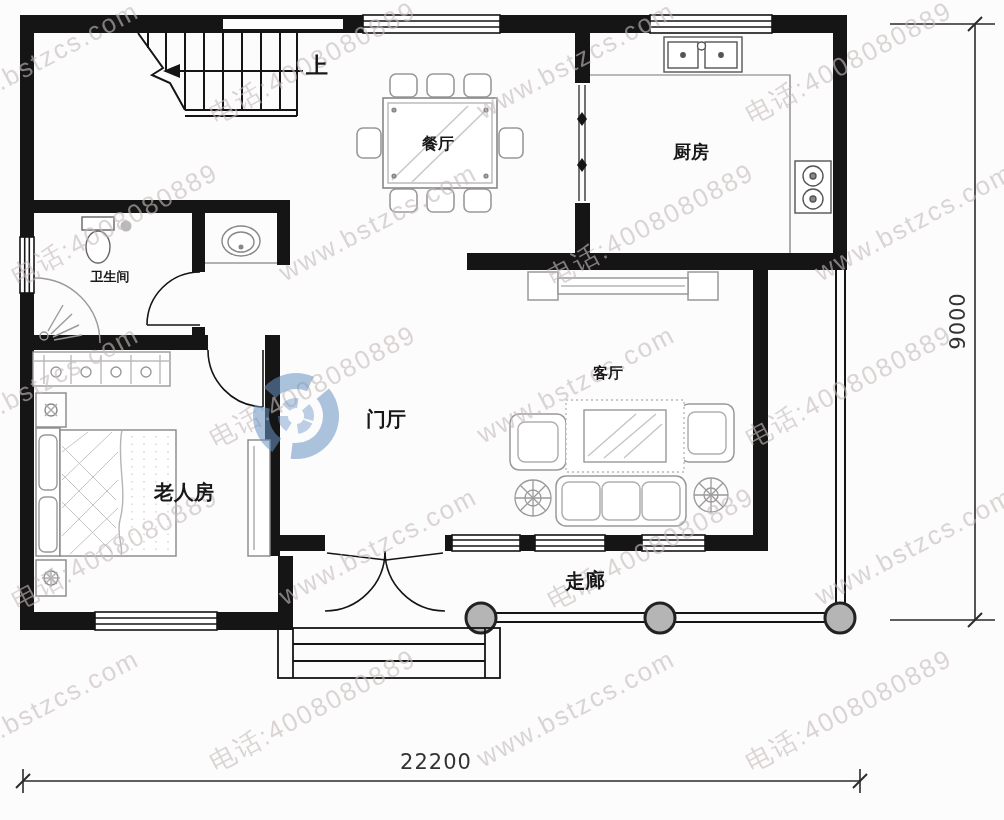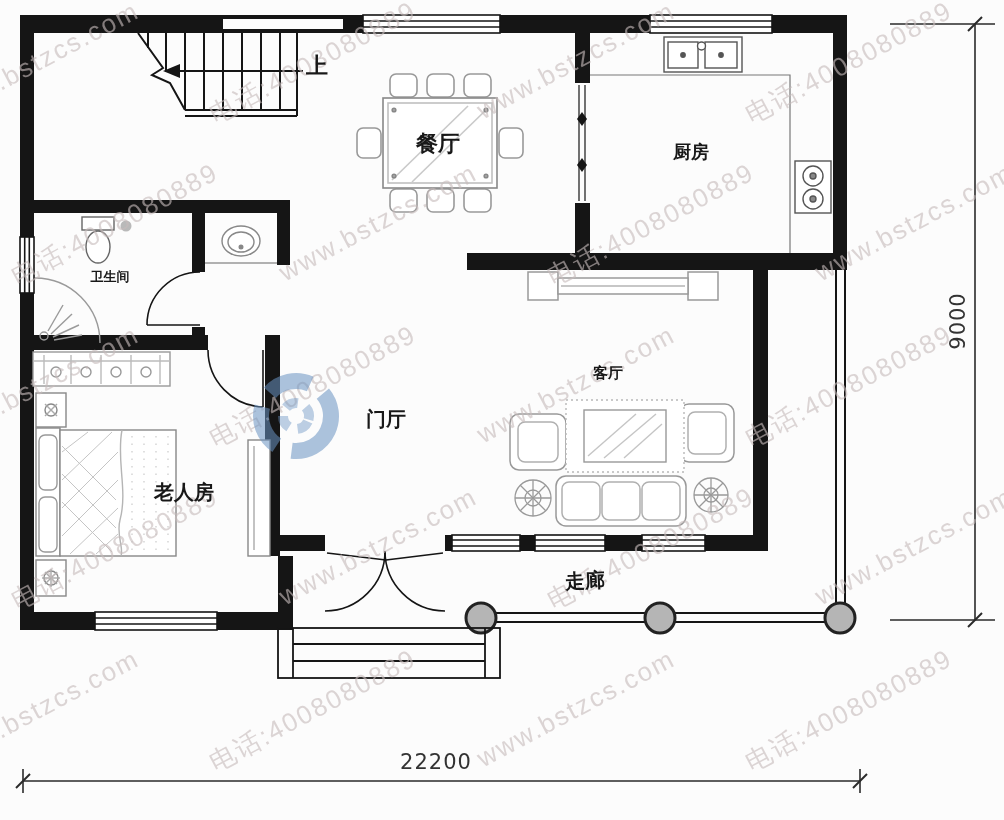--- a/index.html
+++ b/index.html
@@ -385,21 +385,21 @@
   <div class="layer">
     <svg class="logo-circle" width="92" height="92" viewBox="0 0 92 92">
       <g transform="rotate(25 46 46)" opacity="0.55">
         <circle cx="46" cy="46" r="35" fill="none" stroke="#6a93c2" stroke-width="16" stroke-dasharray="44 16"></circle>
         <circle cx="46" cy="46" r="13" fill="none" stroke="#6a93c2" stroke-width="10" stroke-dasharray="13 9" opacity="0.8"></circle>
       </g>
     </svg>
   </div>
 
   <div class="layer">
-    <div class="lbl room" style="left:438px;top:144px;font-size:22px;">餐厅</div>
+    <div class="lbl room" style="left:438px;top:144px;font-size:16px;">餐厅</div>
     <div class="lbl room" style="left:691px;top:152px;font-size:18px;">厨房</div>
     <div class="lbl room" style="left:110px;top:277px;font-size:13px;">卫生间</div>
     <div class="lbl room" style="left:386px;top:384px;margin-top:35px;">门厅</div>
     <div class="lbl room" style="left:608px;top:373px;font-size:15px;">客厅</div>
     <div class="lbl room" style="left:184px;top:492px;">老人房</div>
     <div class="lbl room" style="left:585px;top:581px;transform:translate(-50%,-50%) rotate(-3deg);">走廊</div>
     <div class="lbl up-label" style="left:317px;top:66px;">上</div>
     <div class="lbl dim" style="left:436px;top:762px;">22200</div>
     <div class="lbl dim dim-vert" style="left:958px;top:321px;">9000</div>
   </div>

